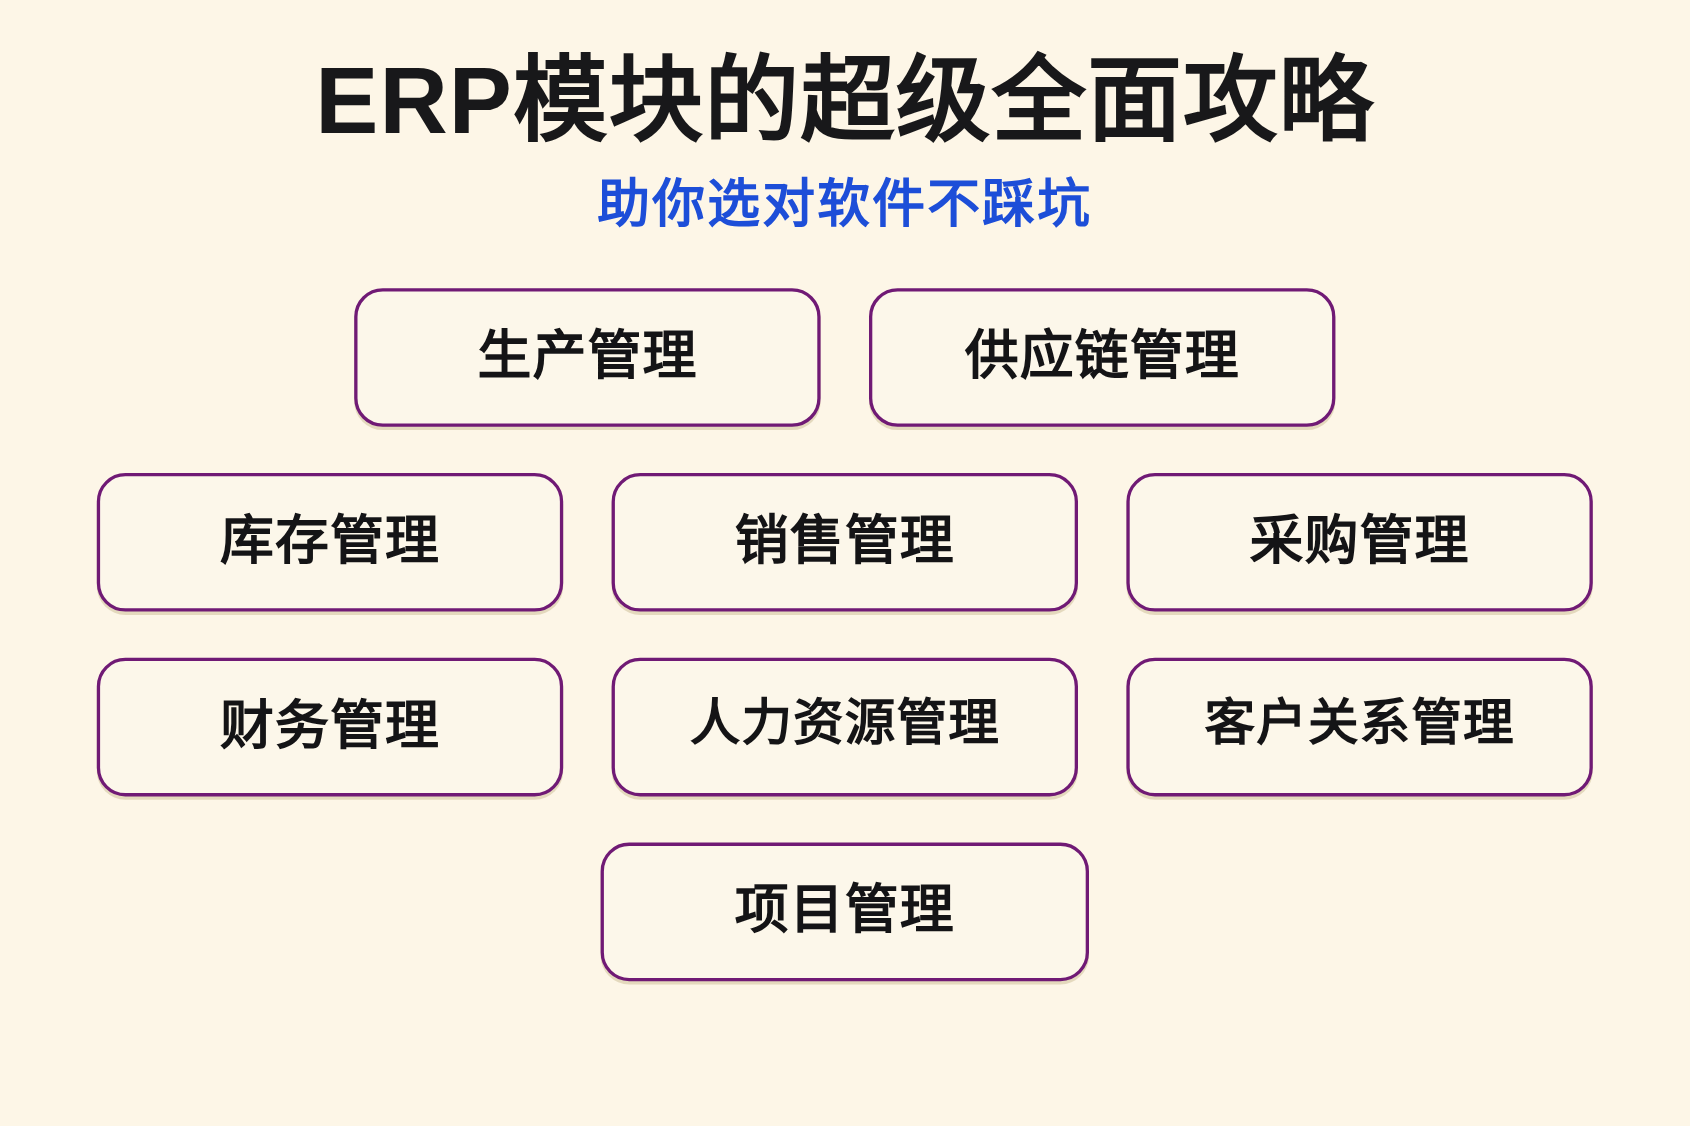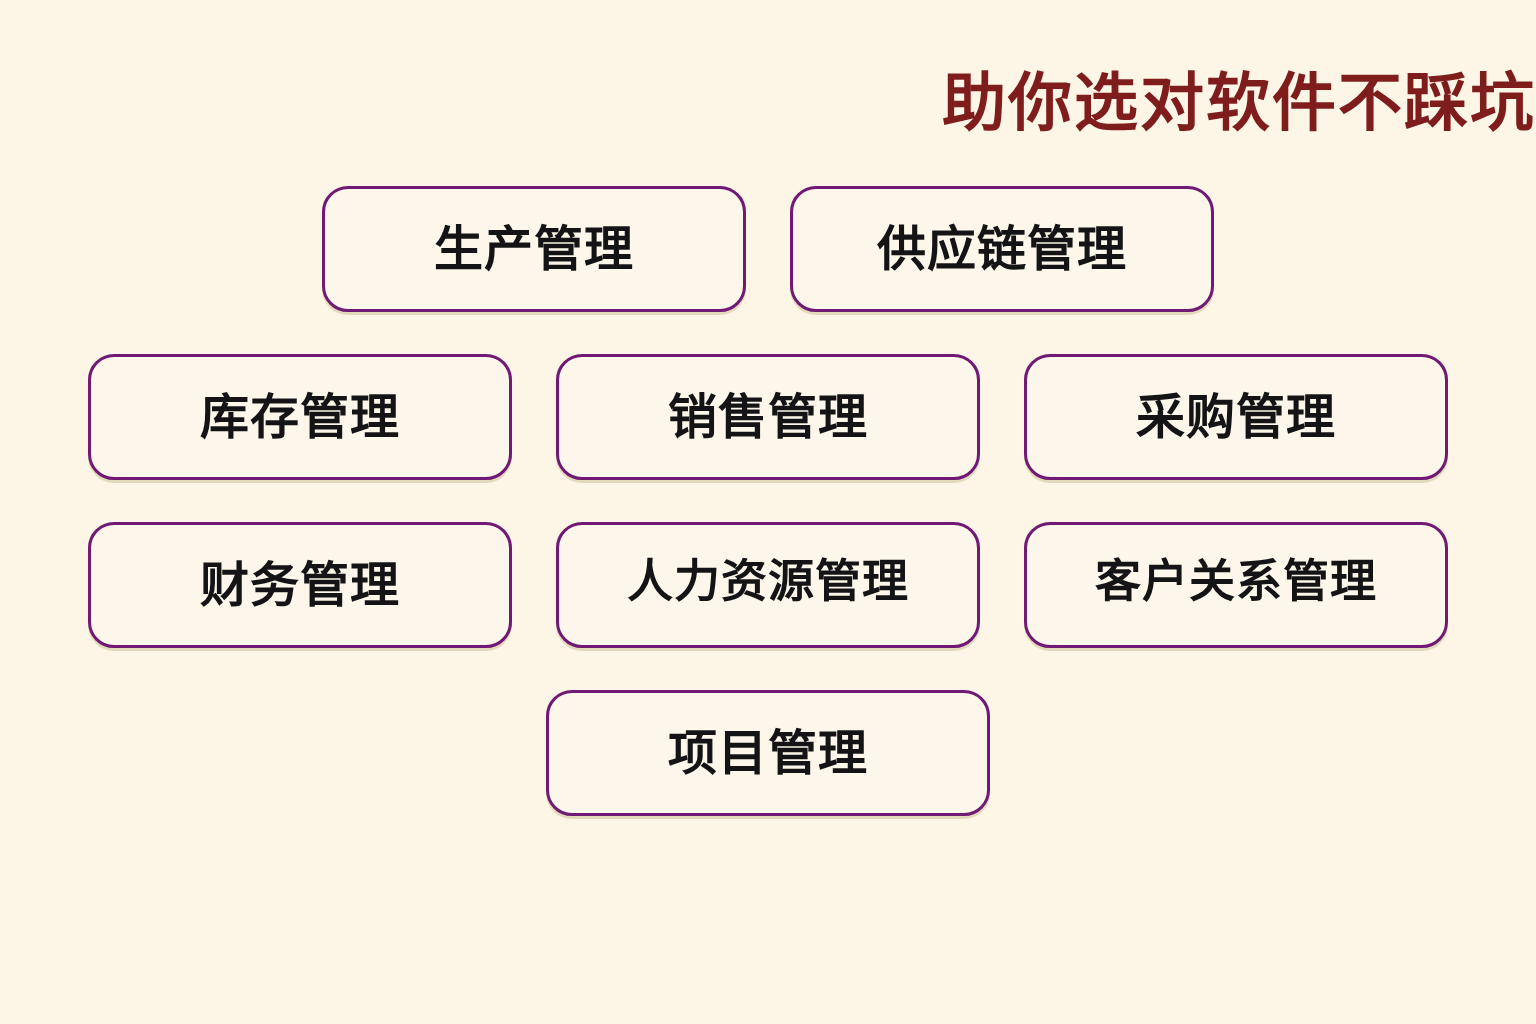--- a/index.html
+++ b/index.html
@@ -40,27 +40,26 @@
     font-size: 86px;
     line-height: 1.08;
     font-weight: 900;
     letter-spacing: 1px;
     color: #18181a;
     font-family: "Liberation Sans", "DejaVu Sans", sans-serif;
   }
 
   .poster-subtitle {
     margin: 22px 0 0 0;
-    font-size: 64px;
+    font-size: 48px;
     line-height: 1.1;
     font-weight: 700;
     letter-spacing: 2px;
-    color: #7f1d1d;
+    color: #1d4ed8;
     font-family: "Liberation Sans", "DejaVu Sans", sans-serif;
-    text-align: right;
   }
 
   
   .module-grid {
     width: 1390px;
     margin-top: 48px;
     display: flex;
     flex-direction: column;
     gap: 42px;
   }
@@ -105,20 +104,21 @@
     font-size: 46px;
     font-family: Liberation Mono, monospace;
   }
 </style>
 </head>
 <body>
 
 <div class="poster">
 
   <div class="header-block">
+    <h1 class="poster-title">ERP模块的超级全面攻略</h1>
     <p class="poster-subtitle">助你选对软件不踩坑</p>
   </div>
 
   <div class="module-grid">
 
     <div class="module-row row-full">
       <div class="module-card">
         <span class="module-label">生产管理</span>
       </div>
       <div class="module-card">

